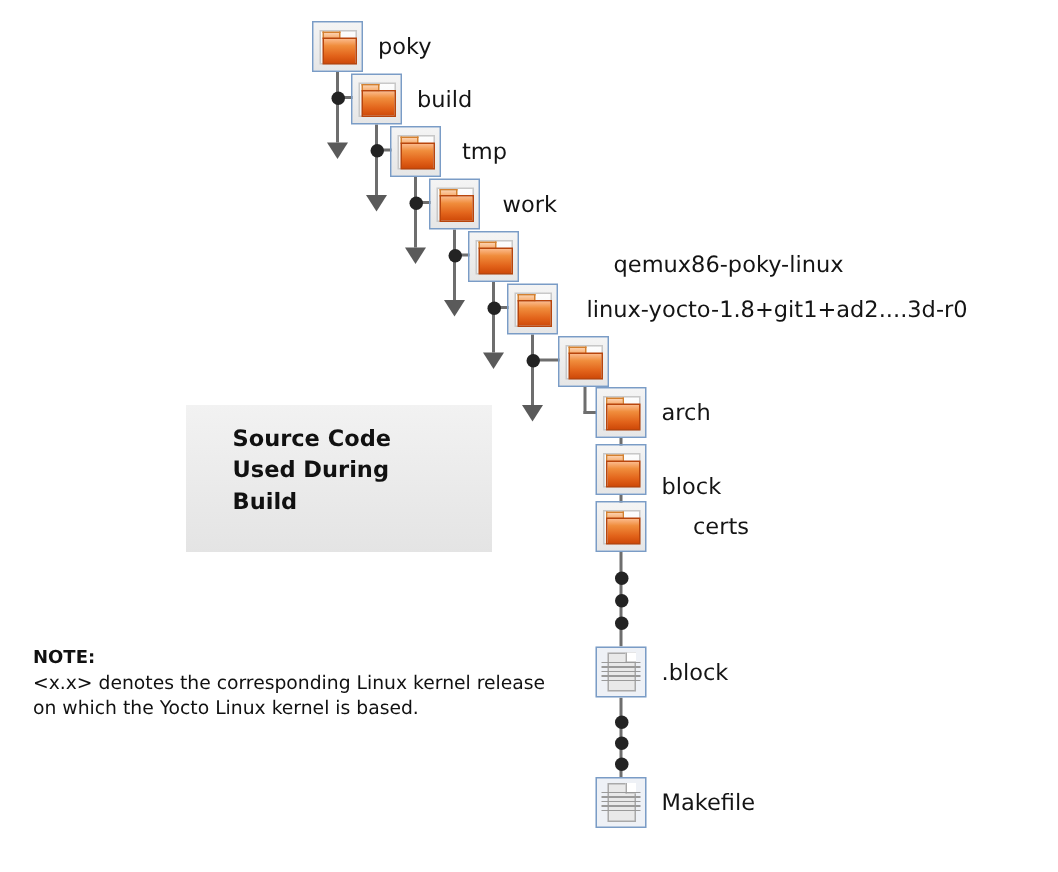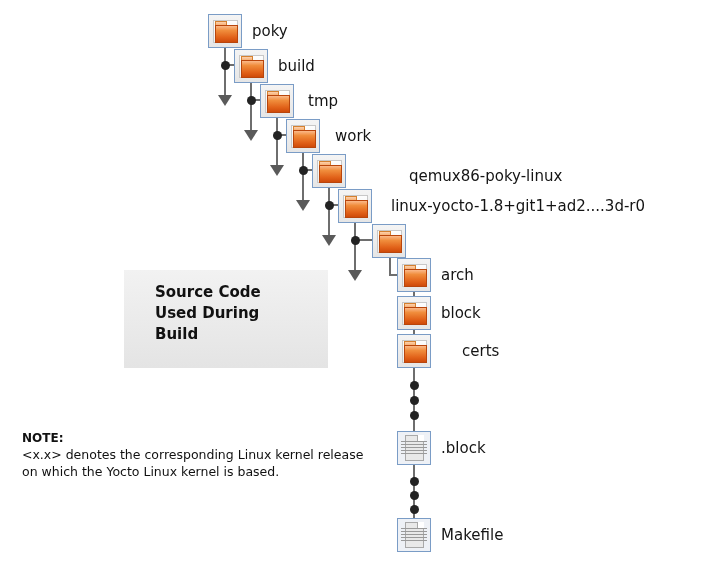--- a/index.html
+++ b/index.html
@@ -332,21 +332,21 @@
   <div class="node-label" style="left:441px; top:267px;">arch</div>
 
   <div class="node" style="left:397px; top:296px;">
     <div class="folder-icon">
       <div class="fld">
           <div class="fld-tab"></div>
           <div class="fld-body"></div>
         </div>
     </div>
   </div>
-  <div class="node-label" style="left:441px; top:305px;">block</div>
+  <div class="node-label" style="left:441px; top:316px;">block</div>
 
   <div class="node" style="left:397px; top:334px;">
     <div class="folder-icon">
       <div class="fld">
           <div class="fld-tab"></div>
           <div class="fld-body"></div>
         </div>
     </div>
   </div>
   <div class="node-label" style="left:462px; top:343px;">certs</div>

